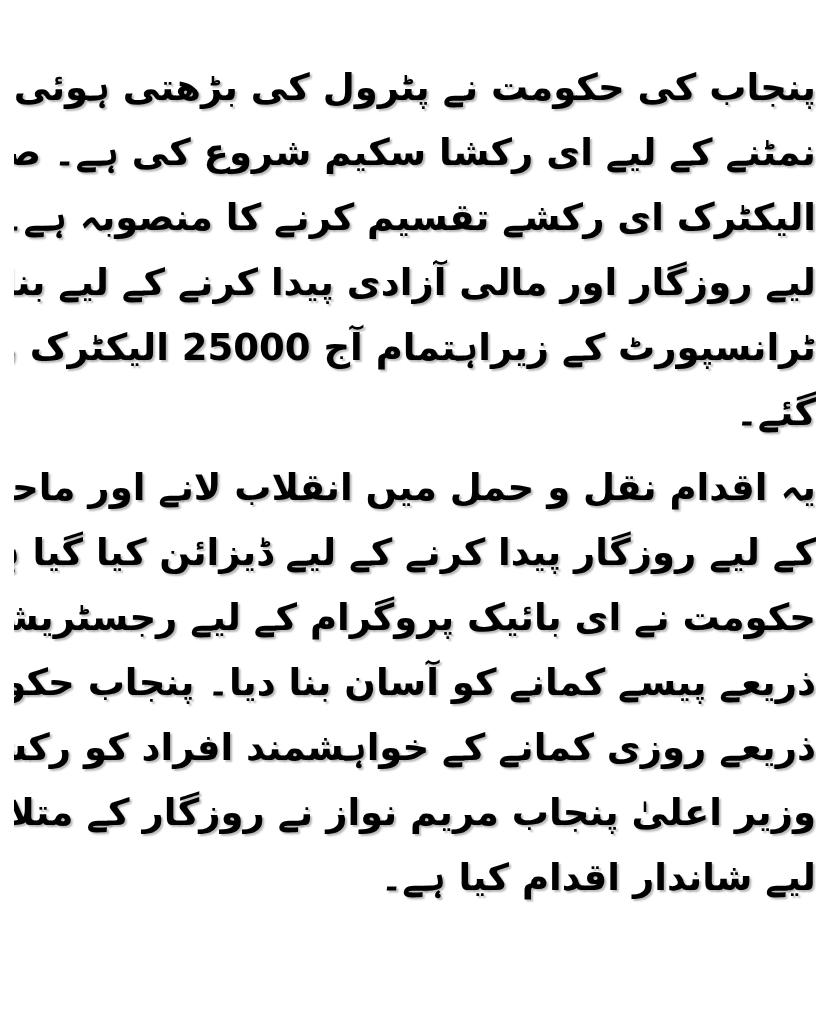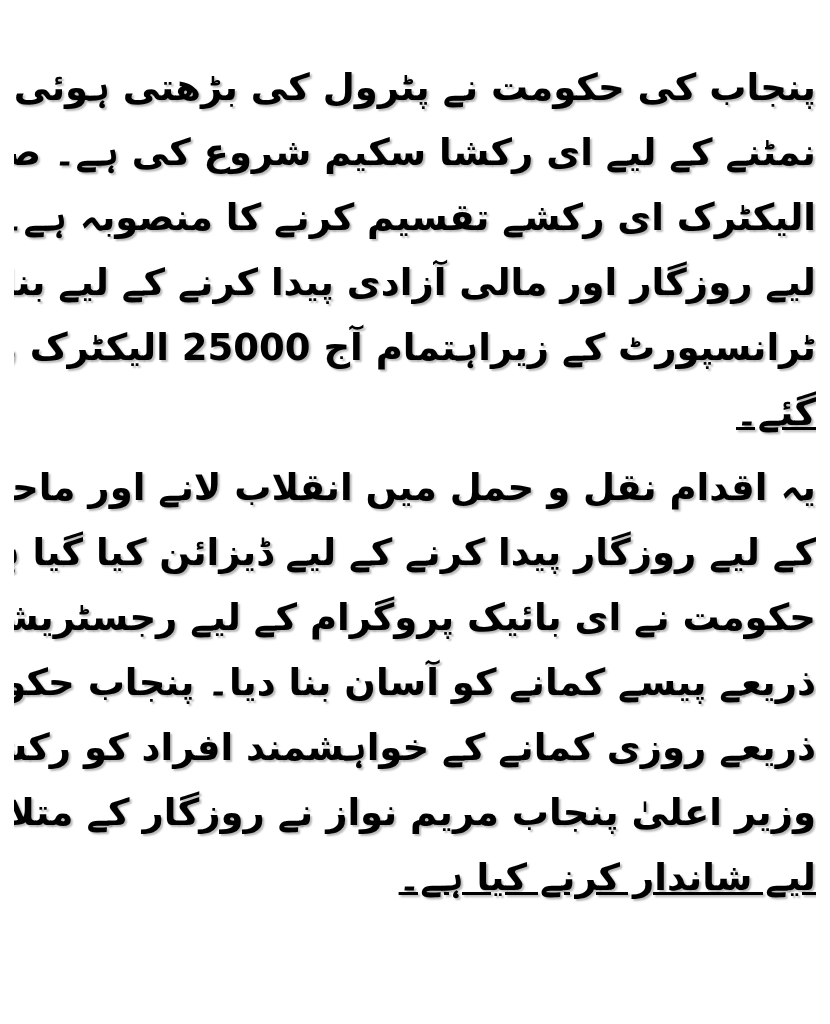--- a/index.html
+++ b/index.html
@@ -33,21 +33,20 @@
       line-height: 65px;
       height: 65px;
       color: #000000;
       white-space: nowrap;
       overflow: hidden;
       text-shadow: 2px 2px 2px rgba(0,0,0,0.28);
       margin: 0;
     }
     .line.last {
       text-align-last: right;
-      text-decoration: underline;
     }
     .paragraph {
       margin: 0;
     }
     .paragraph + .paragraph {
       margin-top: 10px;
     }
   </style>
 </head>
 <body>
@@ -63,16 +62,16 @@
     <p class="line last">گئے۔</p>
   </div>
 
   <div class="paragraph">
     <p class="line">یہ اقدام نقل و حمل میں انقلاب لانے اور ماحولیات سے آگاہ لوگوں</p>
     <p class="line">کے لیے روزگار پیدا کرنے کے لیے ڈیزائن کیا گیا ہے۔ پنجاب</p>
     <p class="line">حکومت نے ای بائیک پروگرام کے لیے رجسٹریشن اور اس کے</p>
     <p class="line">ذریعے پیسے کمانے کو آسان بنا دیا۔ پنجاب حکومت نے اس سکیم کے</p>
     <p class="line">ذریعے روزی کمانے کے خواہشمند افراد کو رکشہ دینے کا فیصلہ کیا ہے۔</p>
     <p class="line">وزیر اعلیٰ پنجاب مریم نواز نے روزگار کے متلاشی افراد کی مدد کے</p>
-    <p class="line last">لیے شاندار کرنے کیا ہے۔</p>
+    <p class="line last">لیے شاندار اقدام کیا ہے۔</p>
   </div>
 
 </div>
 
 </body></html>

